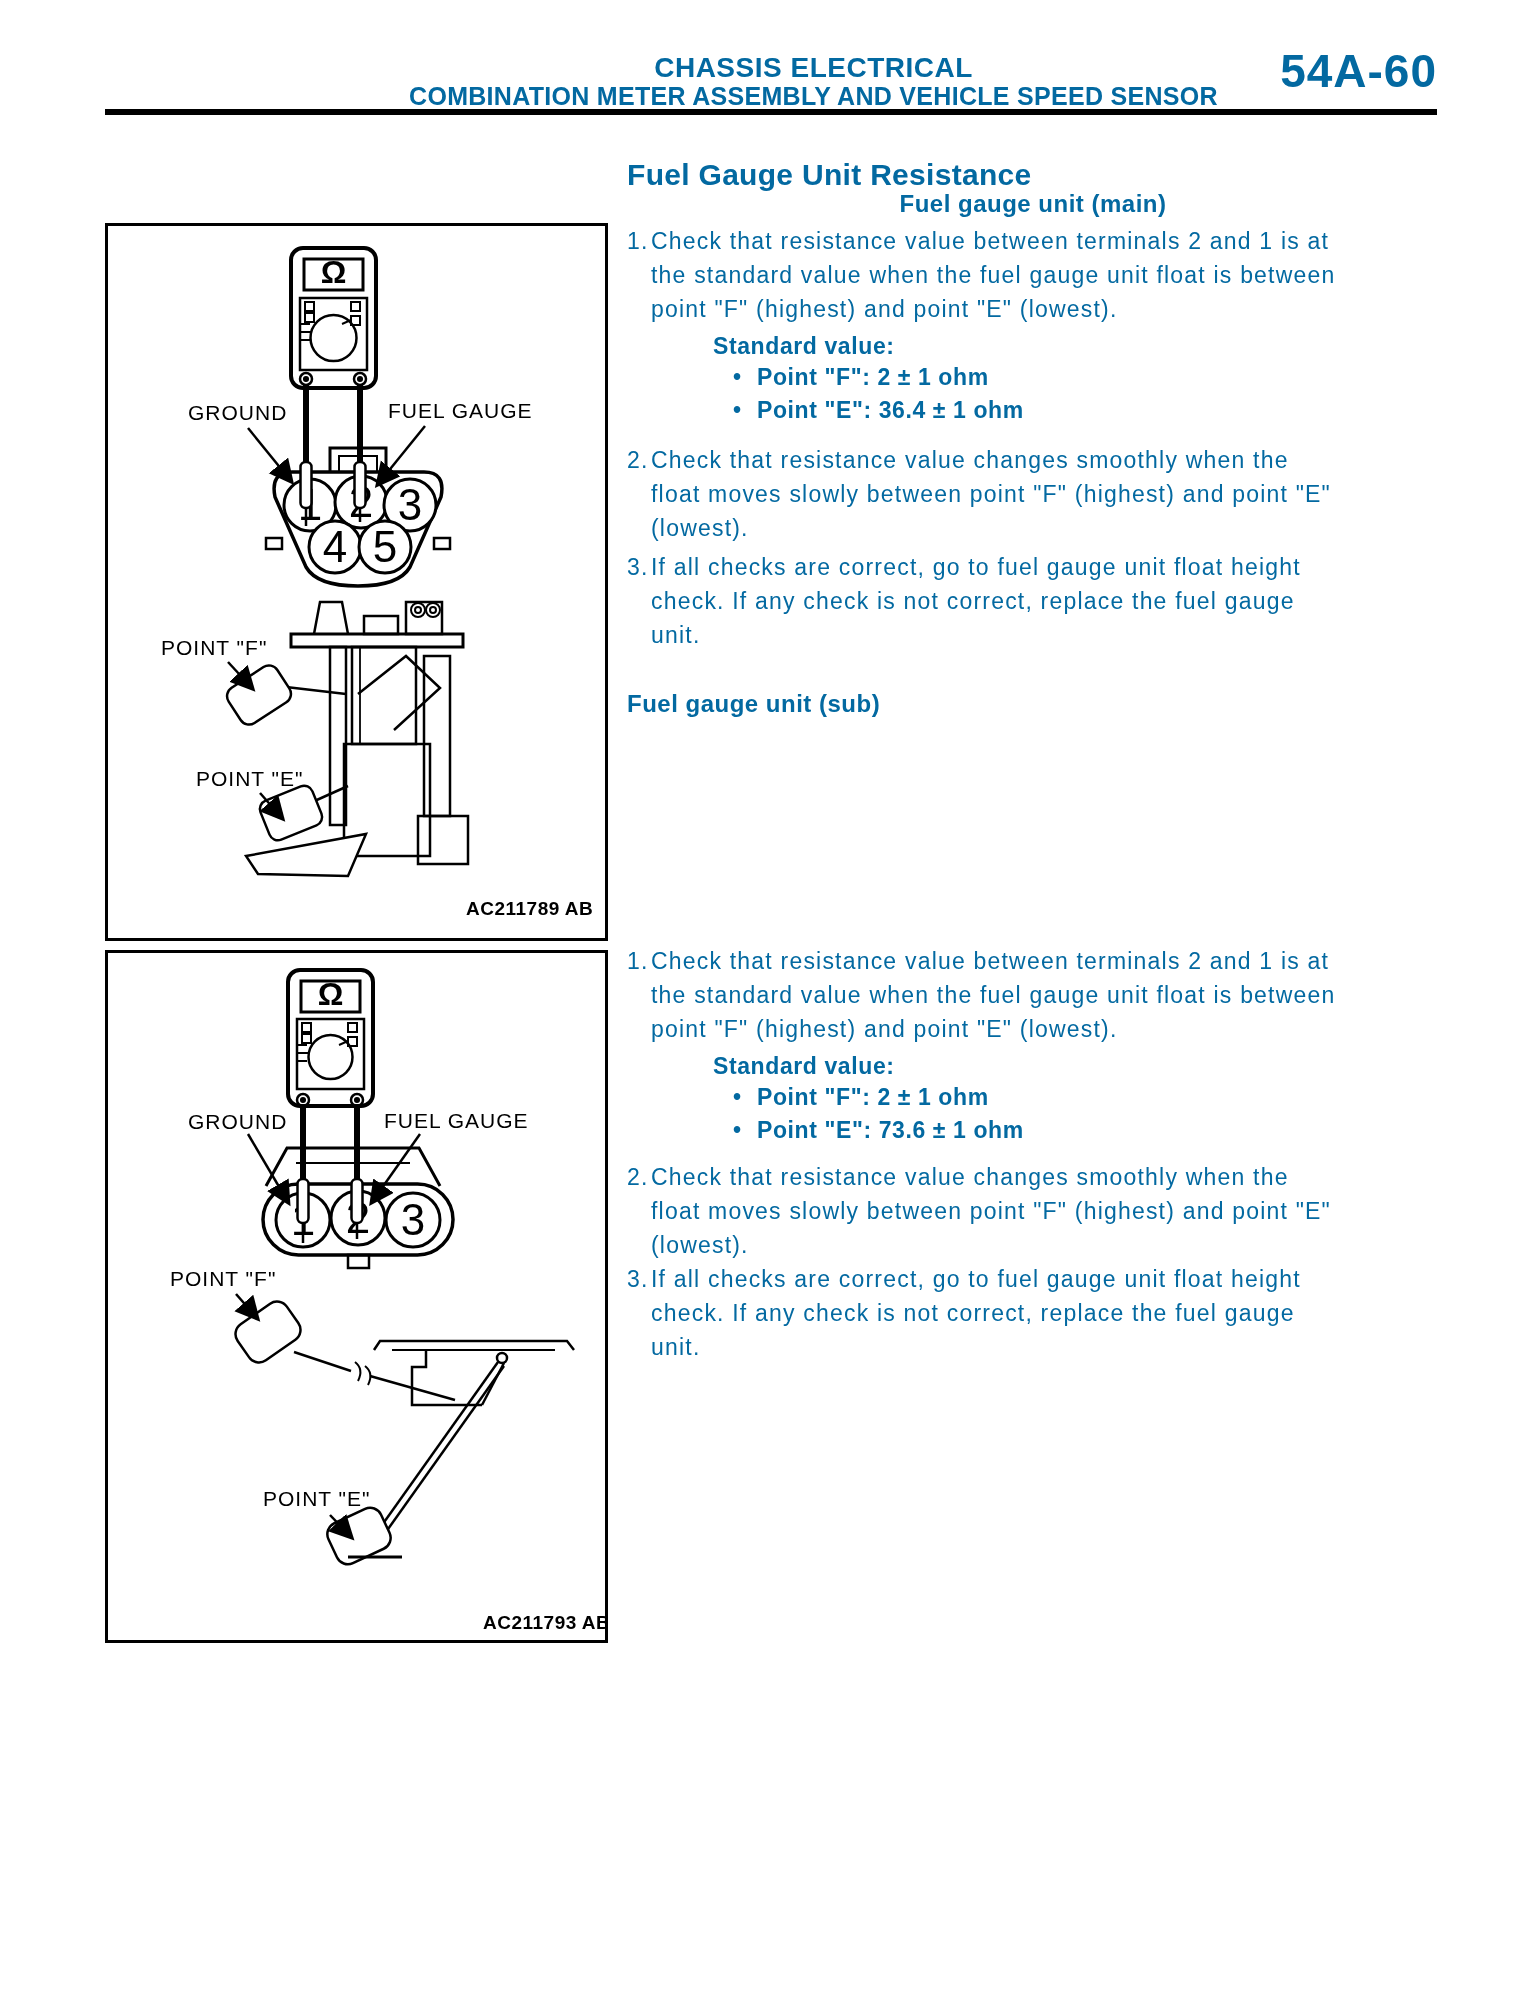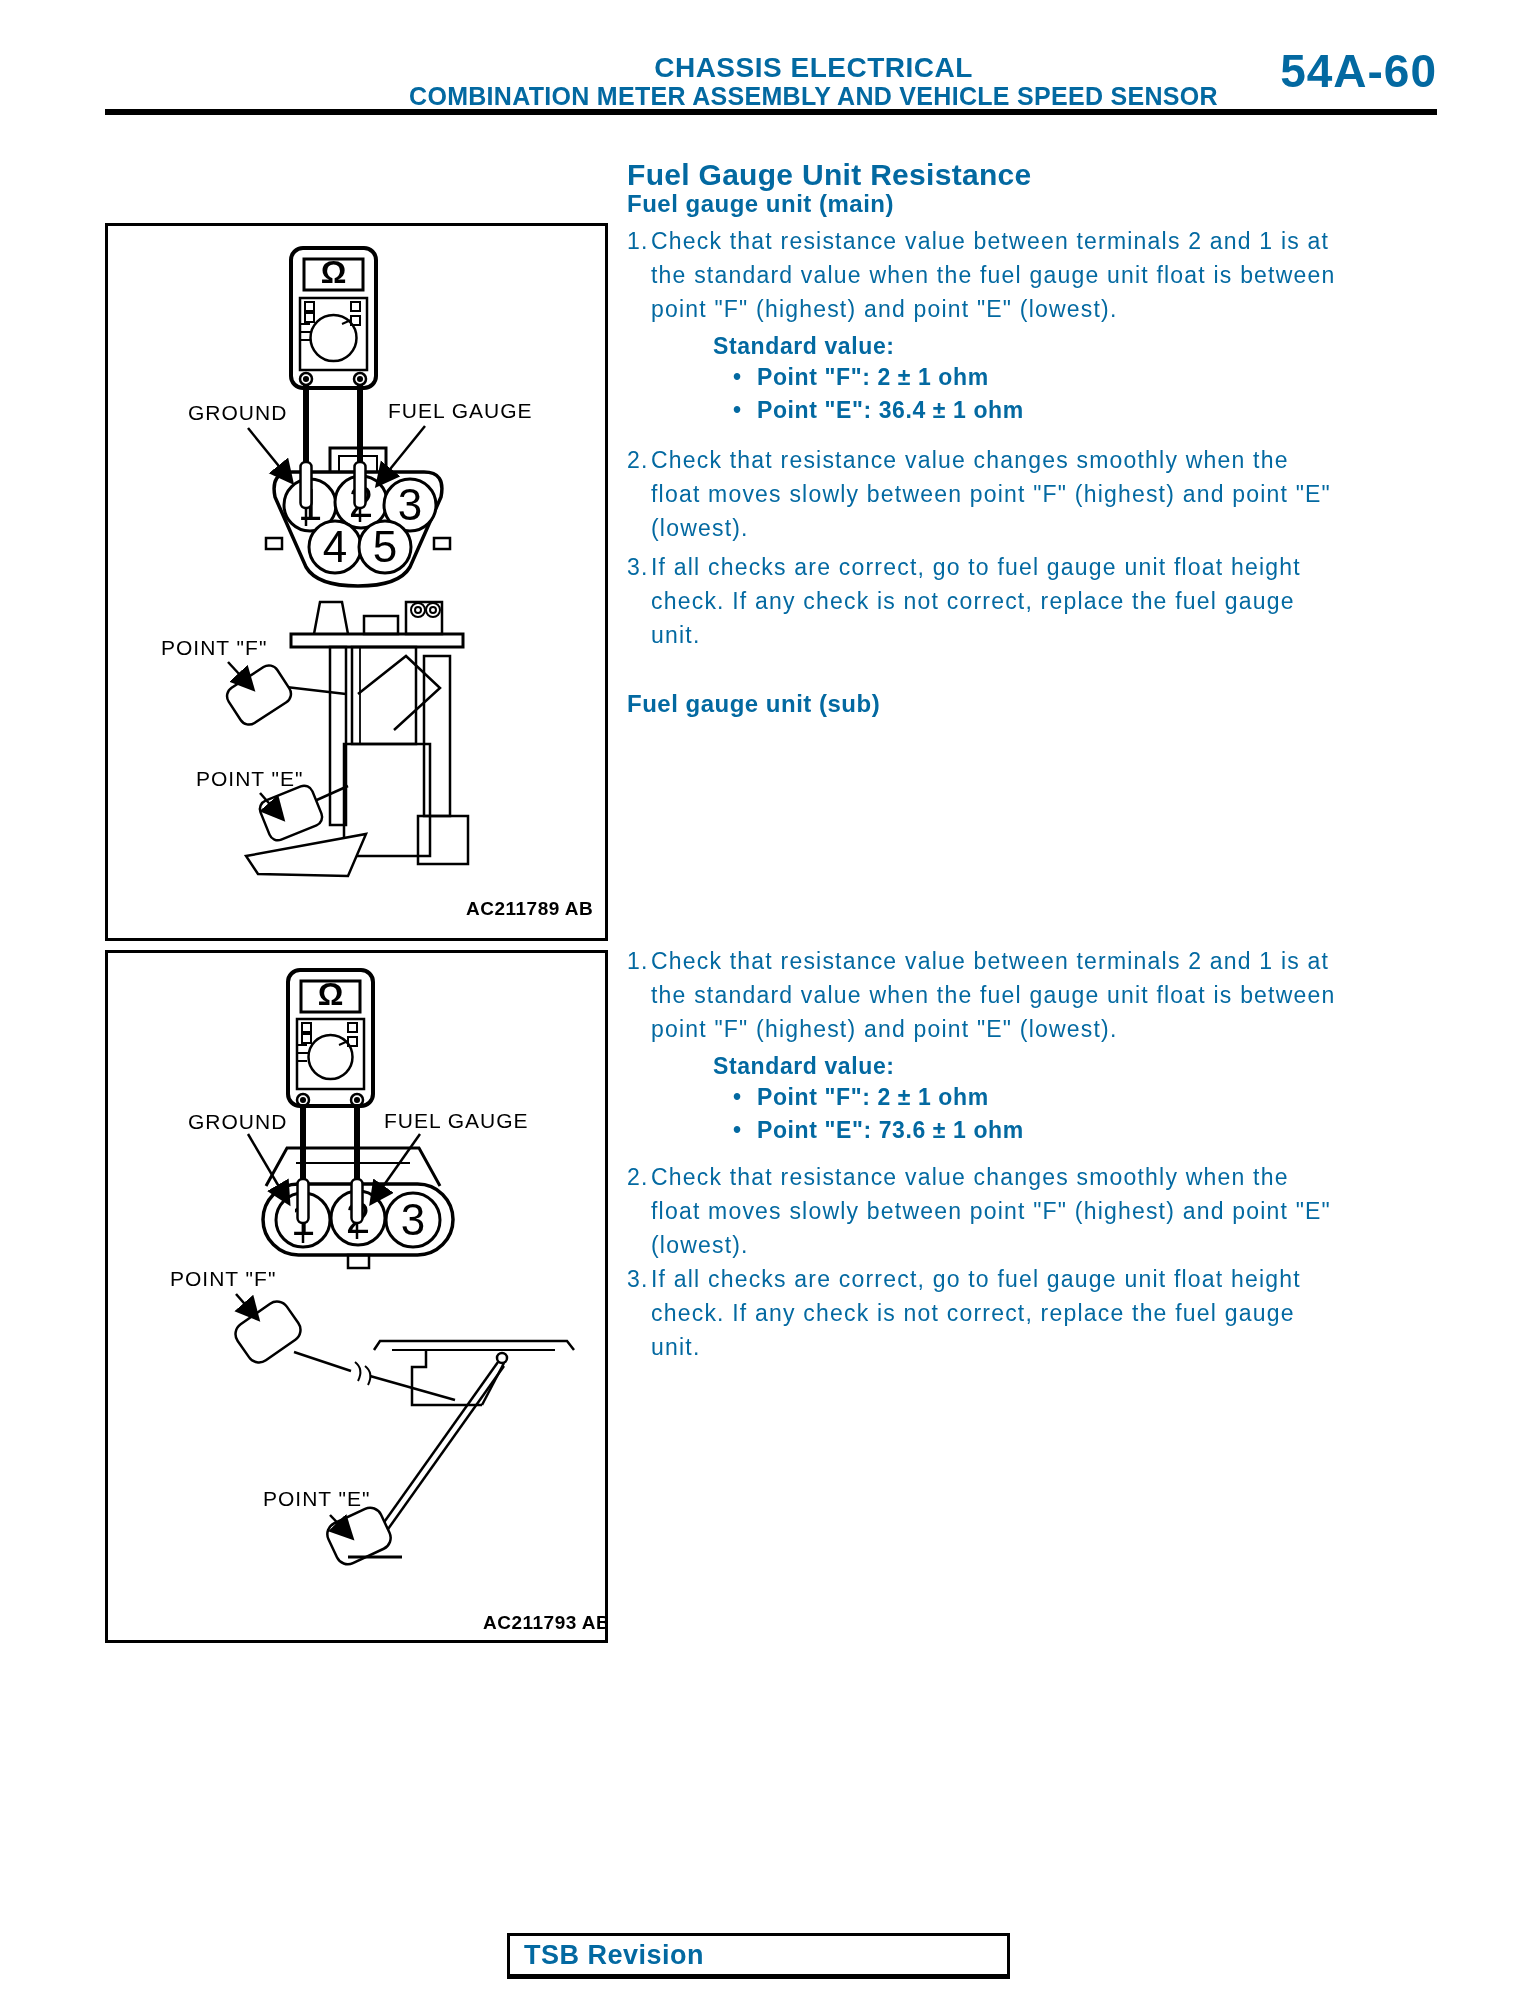--- a/index.html
+++ b/index.html
@@ -21,21 +21,21 @@
   .fig-label{font-size:21px;letter-spacing:1px;}
   .pin-num{font-size:44px;text-anchor:middle;}
   .fig-cap{font-size:19px;font-weight:bold;letter-spacing:0.5px;}
   .omega{font-size:32px;font-weight:bold;text-anchor:middle;}
   
   .col{position:absolute;left:627px;top:0;width:812px;}
   .page-title{position:absolute;left:0;top:138px;font-size:30px;font-weight:bold;letter-spacing:0.3px;}
   .sec-main{position:absolute;left:0;top:190px;width:812px;}
   .sec-sub-heading{position:absolute;left:0;top:690px;}
   .sec-sub{position:absolute;left:0;top:944px;width:812px;}
-  .sec-heading{font-size:24px;font-weight:bold;letter-spacing:0.5px;margin:0 0 6px 0;}
+  .sec-heading{font-size:24px;font-weight:bold;letter-spacing:0.5px;margin:0 0 6px 0;text-align:center;}
   .step{display:flex;font-size:23px;line-height:34px;letter-spacing:1.2px;}
   .step .num{width:24px;flex:none;}
   .step .txt{flex:1;}
   .ln{display:block;}
   .std{margin:5px 0 0 86px;}
   .std-label{font-size:23px;font-weight:bold;line-height:30px;letter-spacing:0.6px;}
   .std-item{display:flex;font-size:23px;font-weight:bold;line-height:33px;letter-spacing:0.6px;margin-left:20px;}
   .std-item .blt{width:24px;flex:none;}
   .mt16{margin-top:16px;} .mt5{margin-top:5px;} .mt13{margin-top:13px;}
   
@@ -299,17 +299,14 @@
         <span class="num">3.</span>
         <span class="txt">
           <span class="ln">If all checks are correct, go to fuel gauge unit float height</span>
           <span class="ln">check. If any check is not correct, replace the fuel gauge</span>
           <span class="ln">unit.</span>
         </span>
       </div>
     </div>
   </div>
 
-  <div class="tsb-box">
-    <span>TSB Revision</span>
-  </div>
 
 </div>
 
 </body></html>

